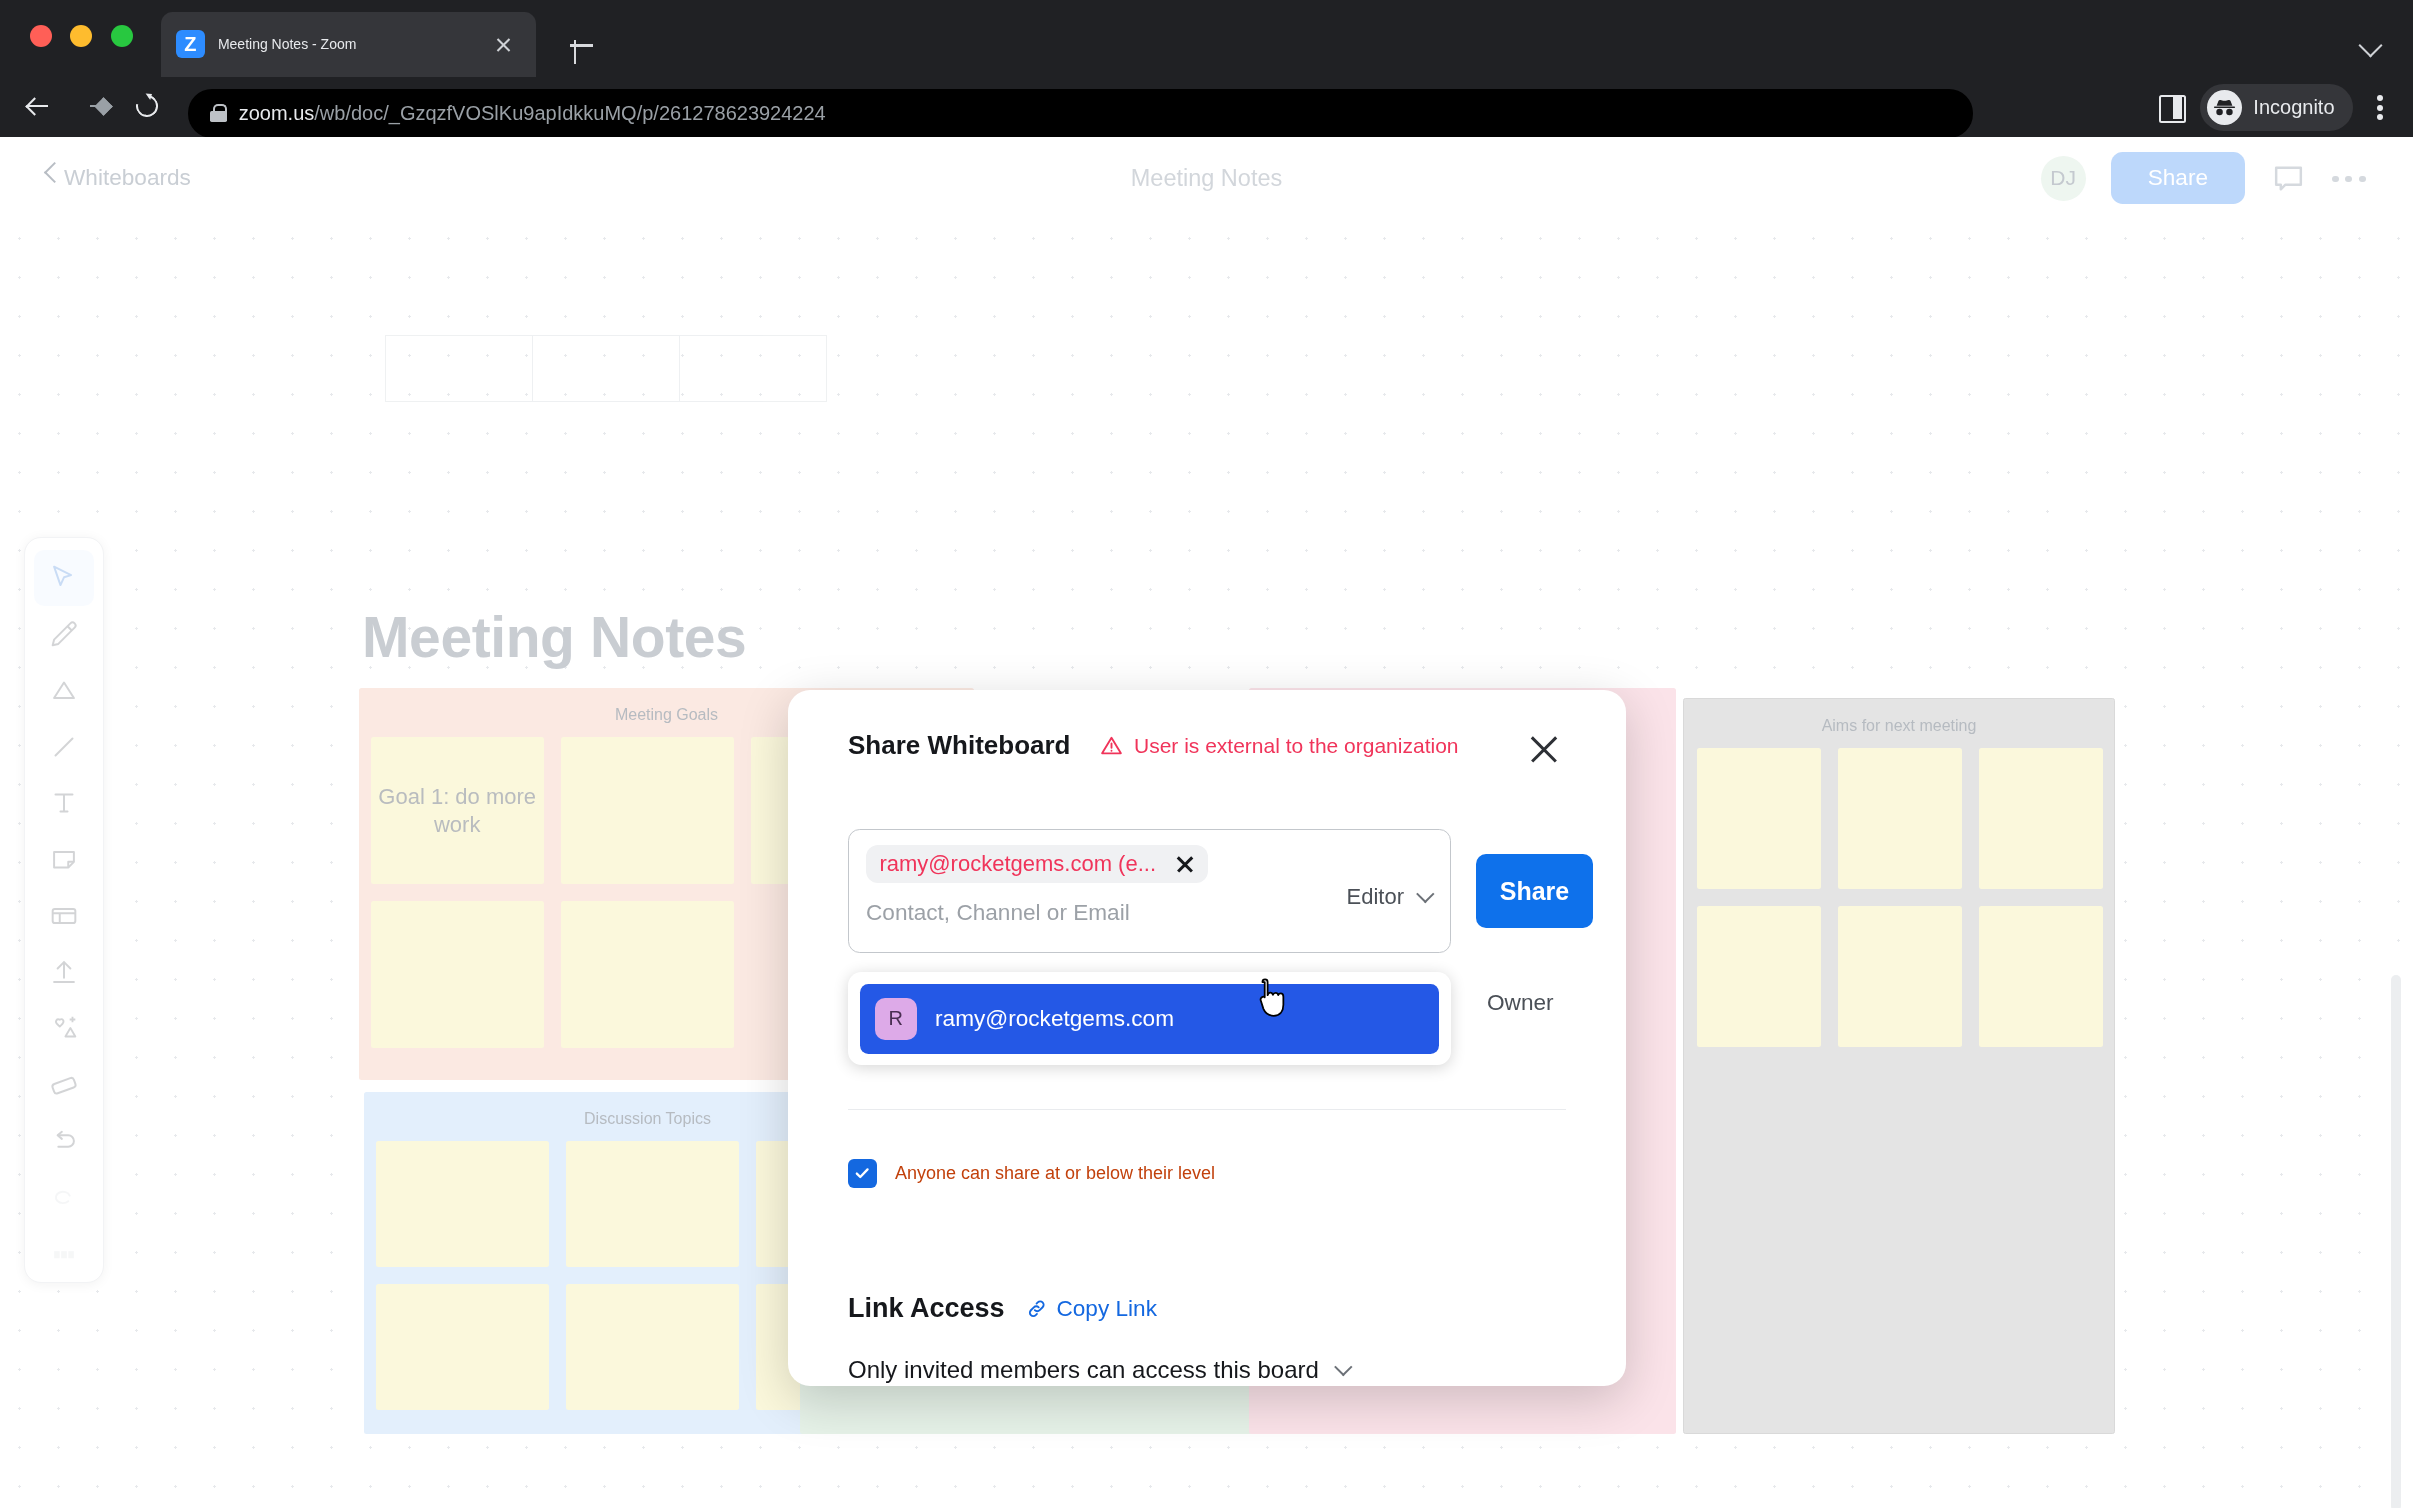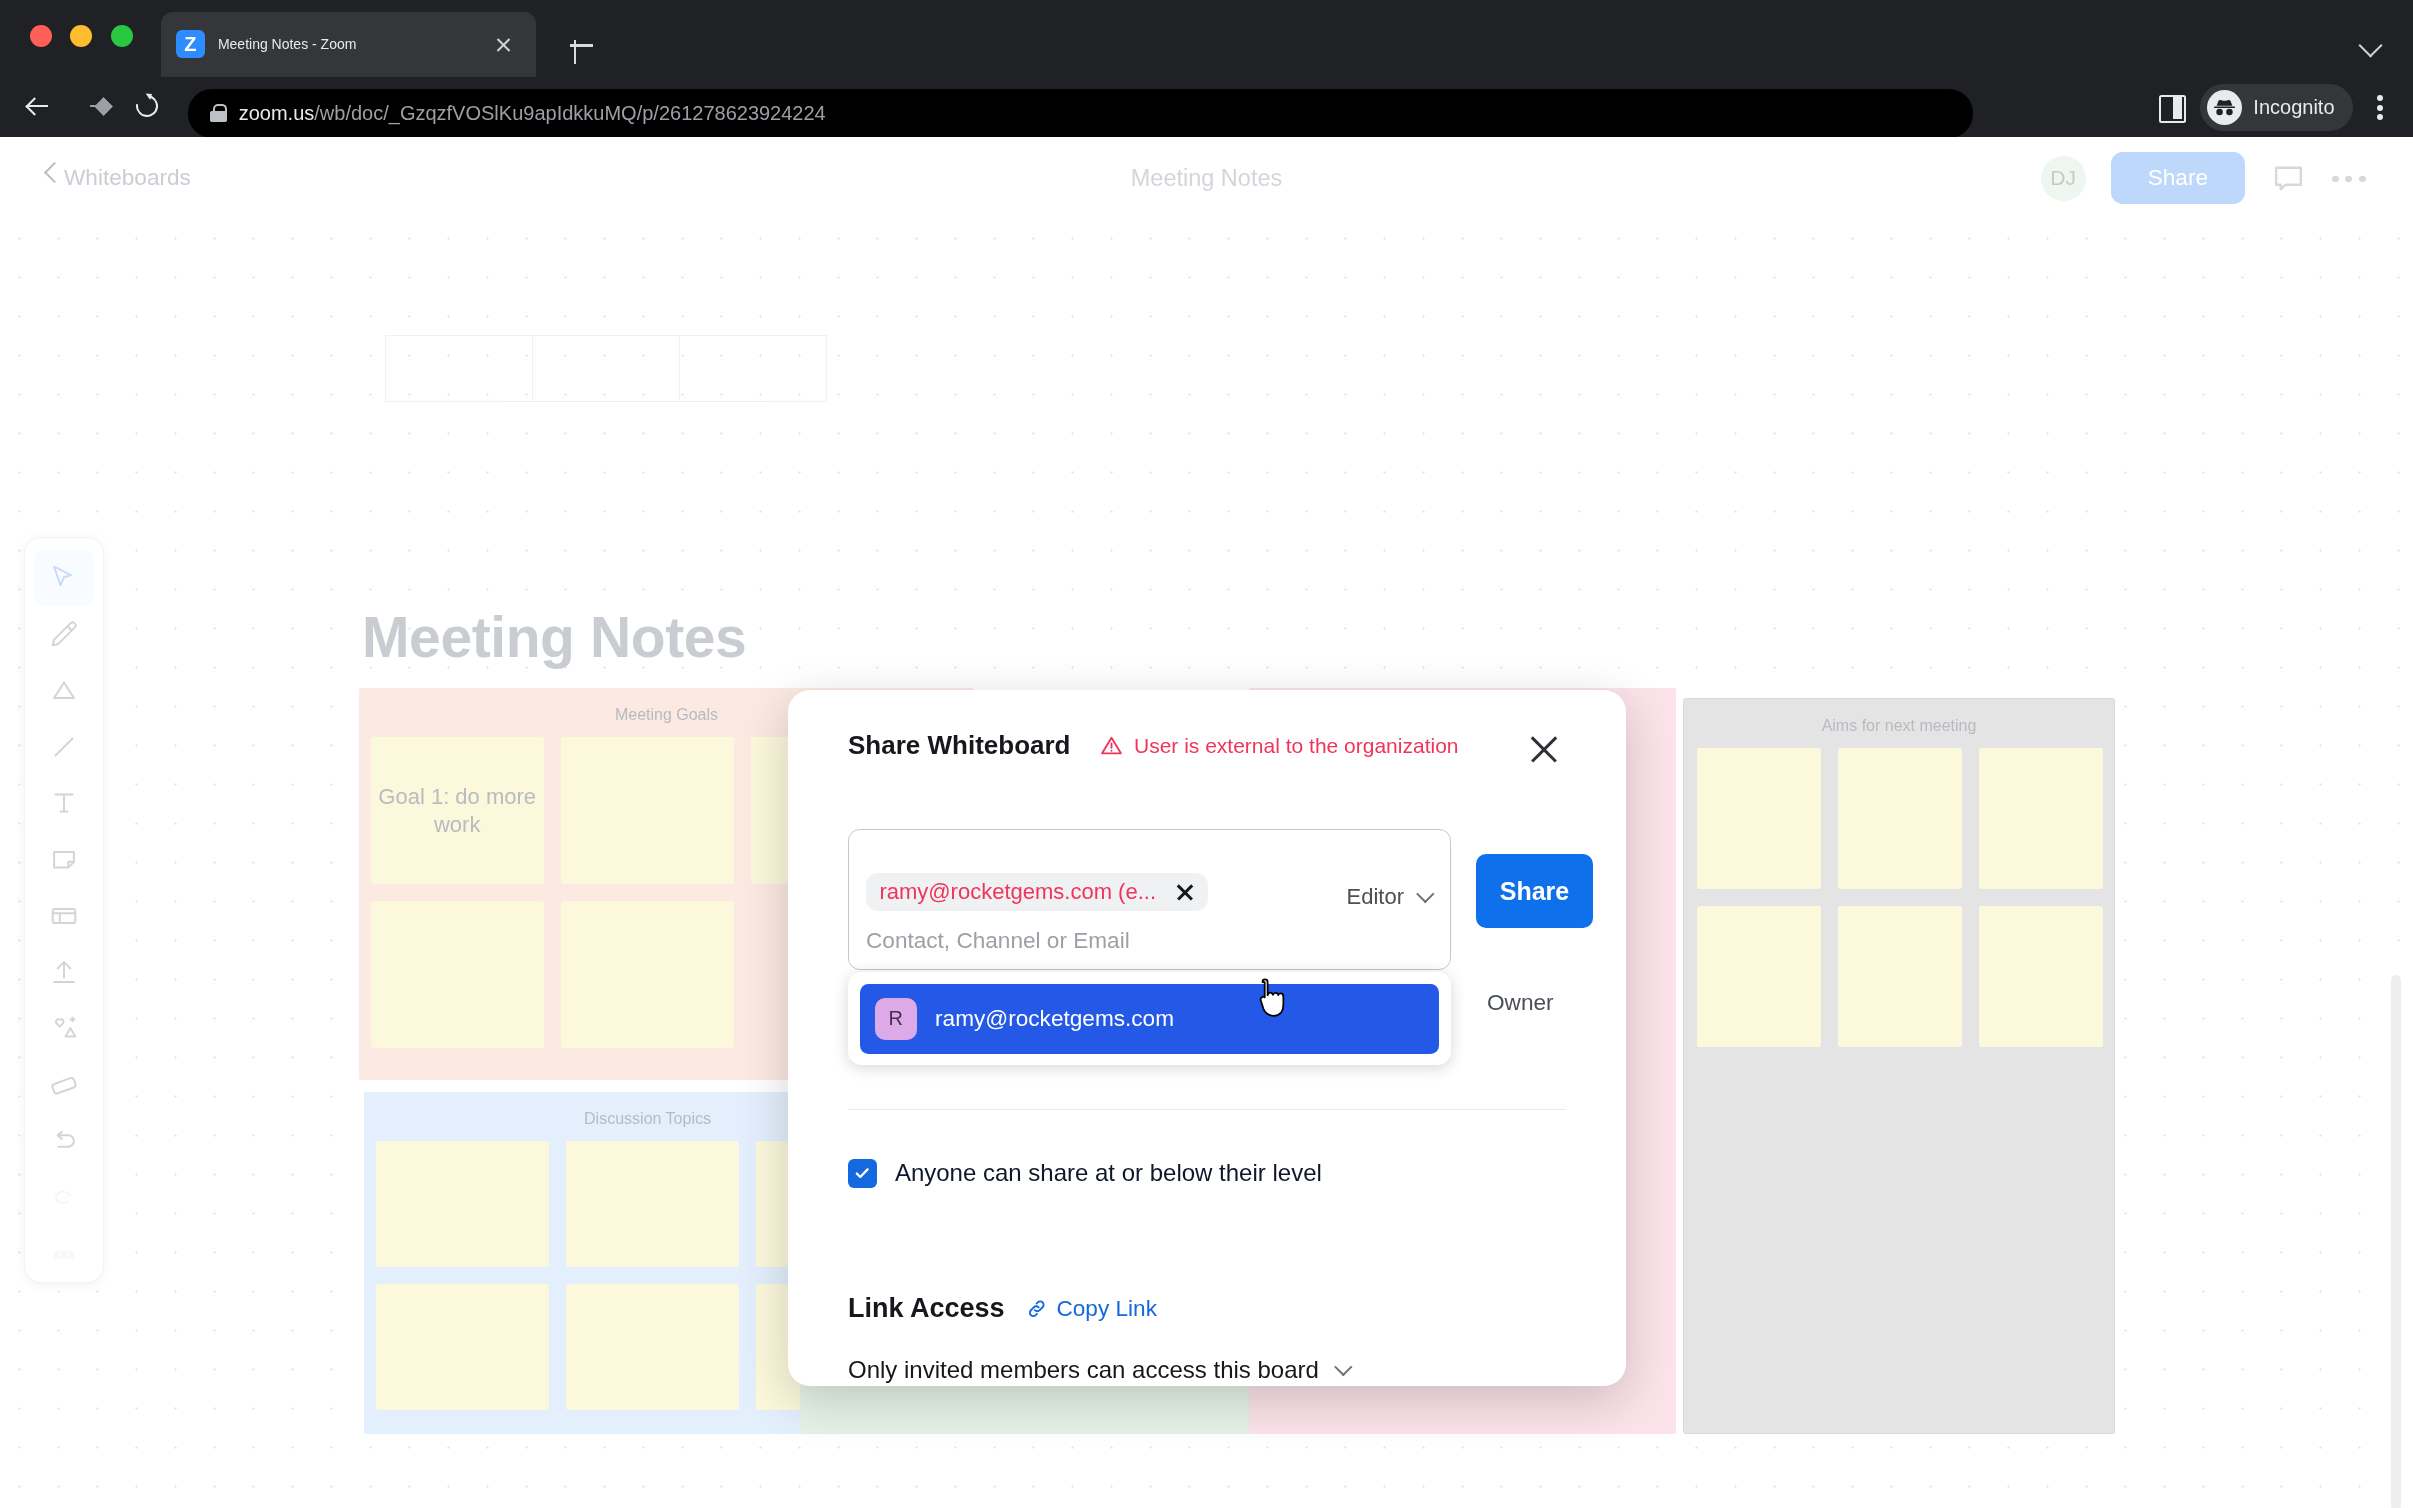--- a/index.html
+++ b/index.html
@@ -216,21 +216,21 @@
   #modal-close::before { transform:rotate(45deg); }
   #modal-close::after { transform:rotate(-45deg); }
 
   #invite-row { position:absolute; left:60px; top:139px; display:flex; align-items:flex-start; gap:25px; }
   #recipient-box {
     width:603px; min-height:124px; border:1.3px solid #c3c7cc; border-radius:11.7px;
     position:relative; padding:15px 17px;
   }
   #chip {
     display:inline-flex; align-items:center; gap:18px; background:#f0f1f3;
-    border-radius:12px; padding:5.9px 11.7px 5.9px 13.4px; max-width:360px;margin-top:28px;
+    border-radius:12px; padding:5.9px 11.7px 5.9px 13.4px; max-width:360px;
   }
   #chip-label { color:#f0345a; font-size:22px; white-space:nowrap; }
   #chip-x { width:22px; height:22px; position:relative; flex:0 0 auto; }
   #chip-x::before, #chip-x::after {
     content:""; position:absolute; left:0.8px; top:10px; width:20px; height:2.5px; background:#16181c;
   }
   #chip-x::before { transform:rotate(45deg); }
   #chip-x::after { transform:rotate(-45deg); }
   #contact-placeholder { margin-top:17px; color:#9ca1a7; font-size:22.6px; }
   #role-select {
@@ -261,21 +261,21 @@
   #divider { position:absolute; left:60px; right:60px; top:419px; height:0.8px; background:#e9ebee; }
 
   .checkrow { position:absolute; left:60px; display:flex; align-items:center; gap:18.4px; }
   #checkrow-1 { top:469px; }
   #checkrow-2 { top:526px; }
   .checkbox {
     width:28.5px; height:28.5px; border-radius:5.9px; background:#1468e0;
     display:flex; align-items:center; justify-content:center; flex:0 0 auto;
   }
   .checkbox svg { display:block; }
-  .check-label { font-size:24px; color:#0f172a; white-space:nowrap; }
+  .check-label { font-size:18px; color:#c2410c; white-space:nowrap; }
   #invite-select { display:flex; align-items:center; gap:15px; margin-left:39px; }
   #invite-select-label { font-size:23.5px; color:#16181c; white-space:nowrap; }
 
   #link-access-row { position:absolute; left:60px; top:603px; display:flex; align-items:center; gap:20px; }
   #link-access-title { font-size:27px; font-weight:bold; color:#16181c; }
   #copy-link { display:flex; align-items:center; gap:8.4px; }
   #copy-link-label { color:#1468e0; font-size:22.6px; }
 
   #access-select { position:absolute; left:60px; top:666px; display:flex; align-items:center; gap:18.4px; }
   #access-select-label { font-size:24px; color:#16181c; white-space:nowrap; }

